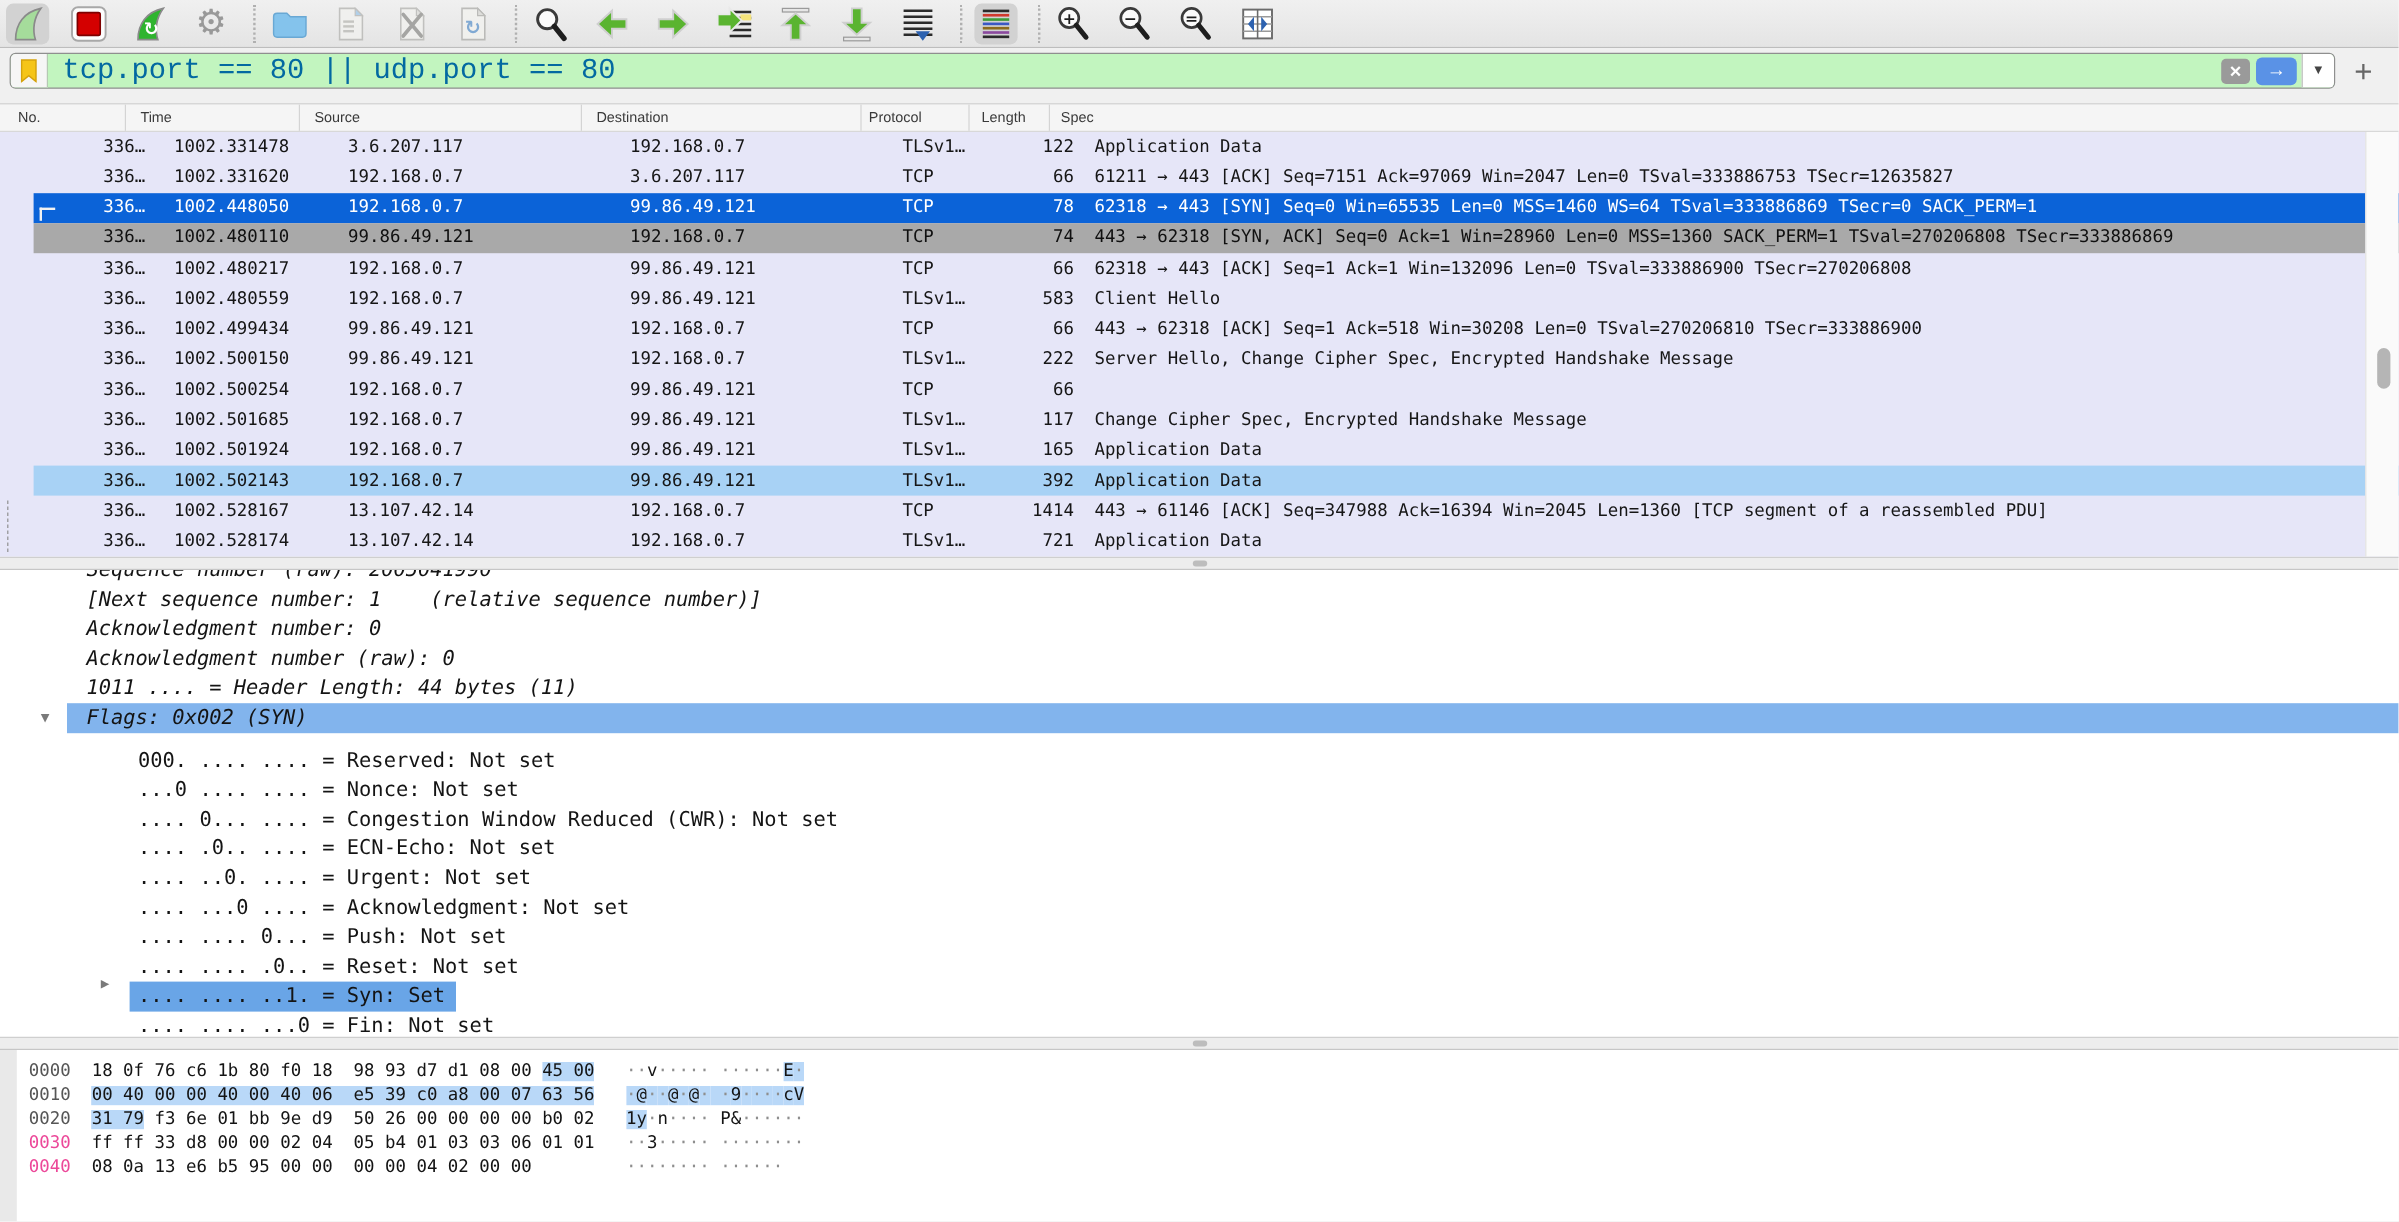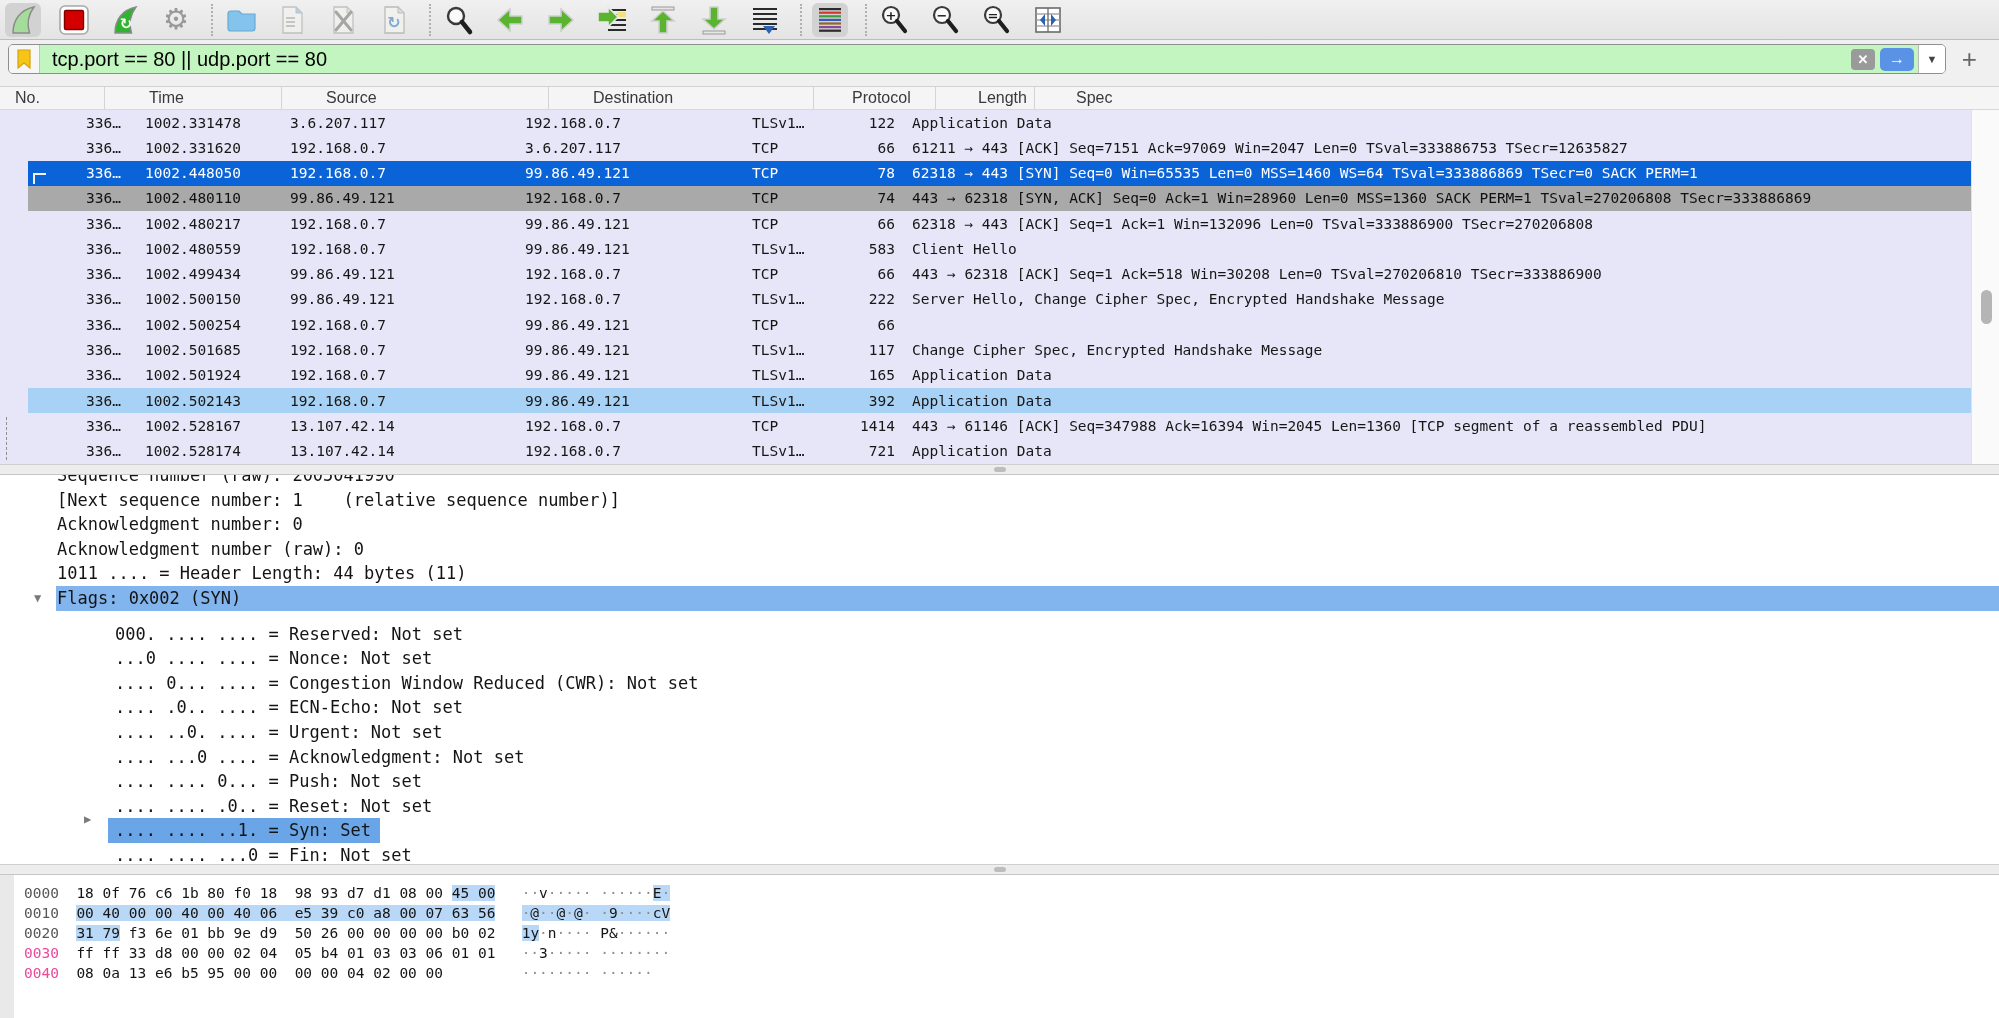--- a/index.html
+++ b/index.html
@@ -13,32 +13,32 @@
   .tbtn.pressed{background:#d2d2d2;border-radius:6px;}
   .tsep{width:0;height:32px;border-left:2px dotted #b0b0b0;margin:0 10px 0 2px;flex:none;}
   .gear{font-size:29px;color:#999;line-height:1;}
   .plusbtn{font-size:26px;color:#666;line-height:1;}
 
   
   .filterbar{height:46px;background:#f0f0f0;border-bottom:1px solid #d2d2d2;position:relative;}
   .ffield{position:absolute;left:8px;top:4px;width:1936px;height:28px;border:1px solid #8f8f8f;border-radius:5px;
           background:#c2f5bf;display:flex;align-items:center;overflow:hidden;}
   .fbookmark{width:30px;height:100%;background:#f6f6f6;border-right:1px solid #b5c9b3;display:flex;align-items:center;justify-content:center;flex:none;}
-  .ftext{flex:1;margin-left:12px;font-size:20px;color:#000000;white-space:nowrap;overflow:hidden;}
+  .ftext{flex:1;margin-left:12px;font-size:24px;color:#0369a1;white-space:nowrap;overflow:hidden;font-family:Liberation Mono, monospace;}
   .fclear{width:24px;height:21px;background:#9a9a9a;border-radius:4px;color:#fff;font-size:13px;font-weight:bold;
           display:flex;align-items:center;justify-content:center;margin-right:5px;flex:none;}
   .fapply{width:34px;height:23px;background:#5a92e6;border-radius:5px;color:#fff;font-size:16px;font-weight:bold;
           display:flex;align-items:center;justify-content:center;margin-right:4px;flex:none;}
   .fcaret{width:26px;height:100%;background:#fff;border-left:1px solid #bbb;color:#444;font-size:11px;
           display:flex;align-items:center;justify-content:center;flex:none;}
   .fadd{position:absolute;right:22px;top:6px;}
 
   
   .phead{height:22px;background:#f5f5f5;border-bottom:1px solid #d8d8d8;display:grid;
-         grid-template-columns:105px 145px 235px 233px 90px 67px 1fr;font-size:16px;color:#3a3a3a;align-items:center;gap:32px;}
+         grid-template-columns:105px 145px 235px 233px 90px 67px 1fr;font-size:12px;color:#3a3a3a;align-items:center;}
   .phead .hc{height:100%;display:flex;align-items:center;border-right:1px solid #d4d4d4;overflow:hidden;white-space:nowrap;}
   .phead .hc:last-child{border-right:none;}
   .h-no{padding-left:15px;} .h-time{padding-left:12px;} .h-src{padding-left:12px;} .h-dst{padding-left:12px;}
   .h-proto{padding-left:6px;} .h-len{padding-left:10px;} .h-info{padding-left:9px;}
 
   .plist{position:relative;height:354px;background:#e6e6f8;overflow:hidden;}
   .rows{position:absolute;left:0;top:0;width:1972px;margin-left:28px;}
   .prow{height:25.28px;display:grid;grid-template-columns:105px 145px 235px 233px 90px 67px 1fr;
         font-family:"DejaVu Sans Mono",monospace;font-size:14.5px;color:#161616;align-items:center;position:relative;}
   .prow span{white-space:pre;overflow:hidden;}
@@ -56,21 +56,21 @@
   
   .splitter{height:9px;background:#ededed;border-top:1px solid #cfcfcf;border-bottom:1px solid #c6c6c6;position:relative;}
   .splitter .dot{position:absolute;left:50%;top:2px;width:12px;height:5px;margin-left:-6px;background:#bdbdbd;border-radius:3px;}
 
   
   .details{height:389px;background:#fff;overflow:hidden;position:relative;}
   .dwrap{margin-top:-12px;}
   .dl{height:24.6px;line-height:24.6px;font-family:"DejaVu Sans Mono",monospace;font-size:17px;color:#141414;
       white-space:pre;position:relative;}
   .dl .txt{position:absolute;top:0;}
-  .dl.ind1 .txt{left:57px;} .dl.ind2 .txt{left:115px;margin-top:11px;}
+  .dl.ind1 .txt{left:72px;font-style:italic;} .dl.ind2 .txt{left:115px;margin-top:11px;}
   .dl .tri{position:absolute;top:0;color:#7a7a7a;font-size:12px;}
   .dl.ind1 .tri{left:34px;} .dl.ind2 .tri{left:84px;}
   .dl.hlf{background:linear-gradient(to right,transparent 56px,#82b4ed 56px);}
   .dl.hlp .txt{background:#69a5e7;padding:0 9px 0 7px;left:108px;}
 
   
   .hexpane{height:149px;background:#fff;position:relative;overflow:hidden;}
   .hexgutter{position:absolute;left:0;top:0;width:14px;height:100%;background:#e9e9e9;}
   .hexwrap{padding:8px 0 0 24px;}
   .hx{height:20px;line-height:20px;font-family:"DejaVu Sans Mono",monospace;font-size:14.5px;color:#141414;white-space:pre;}

